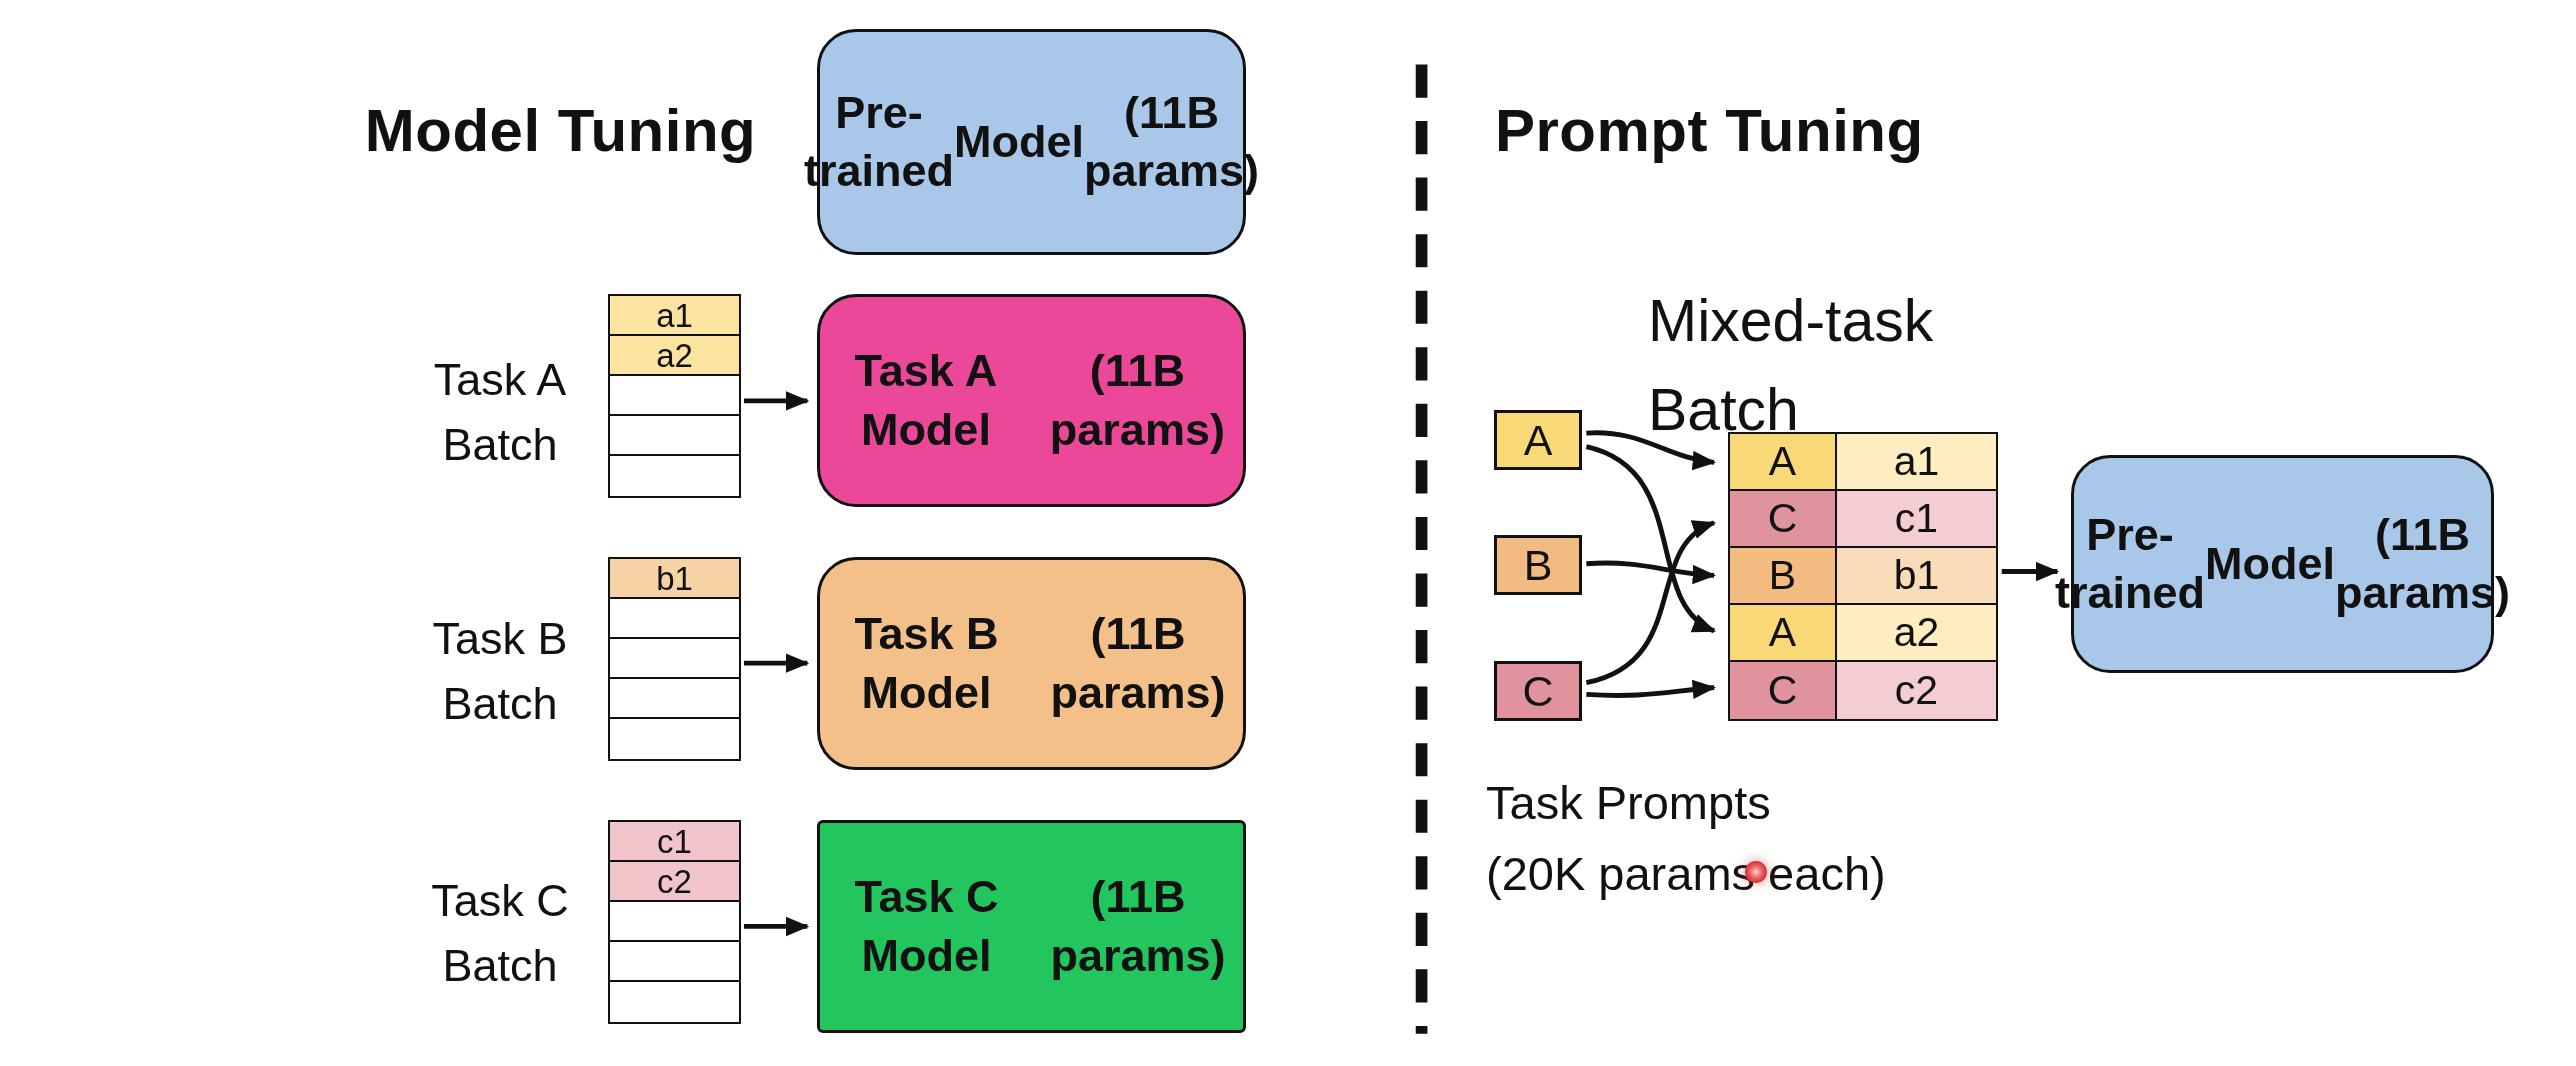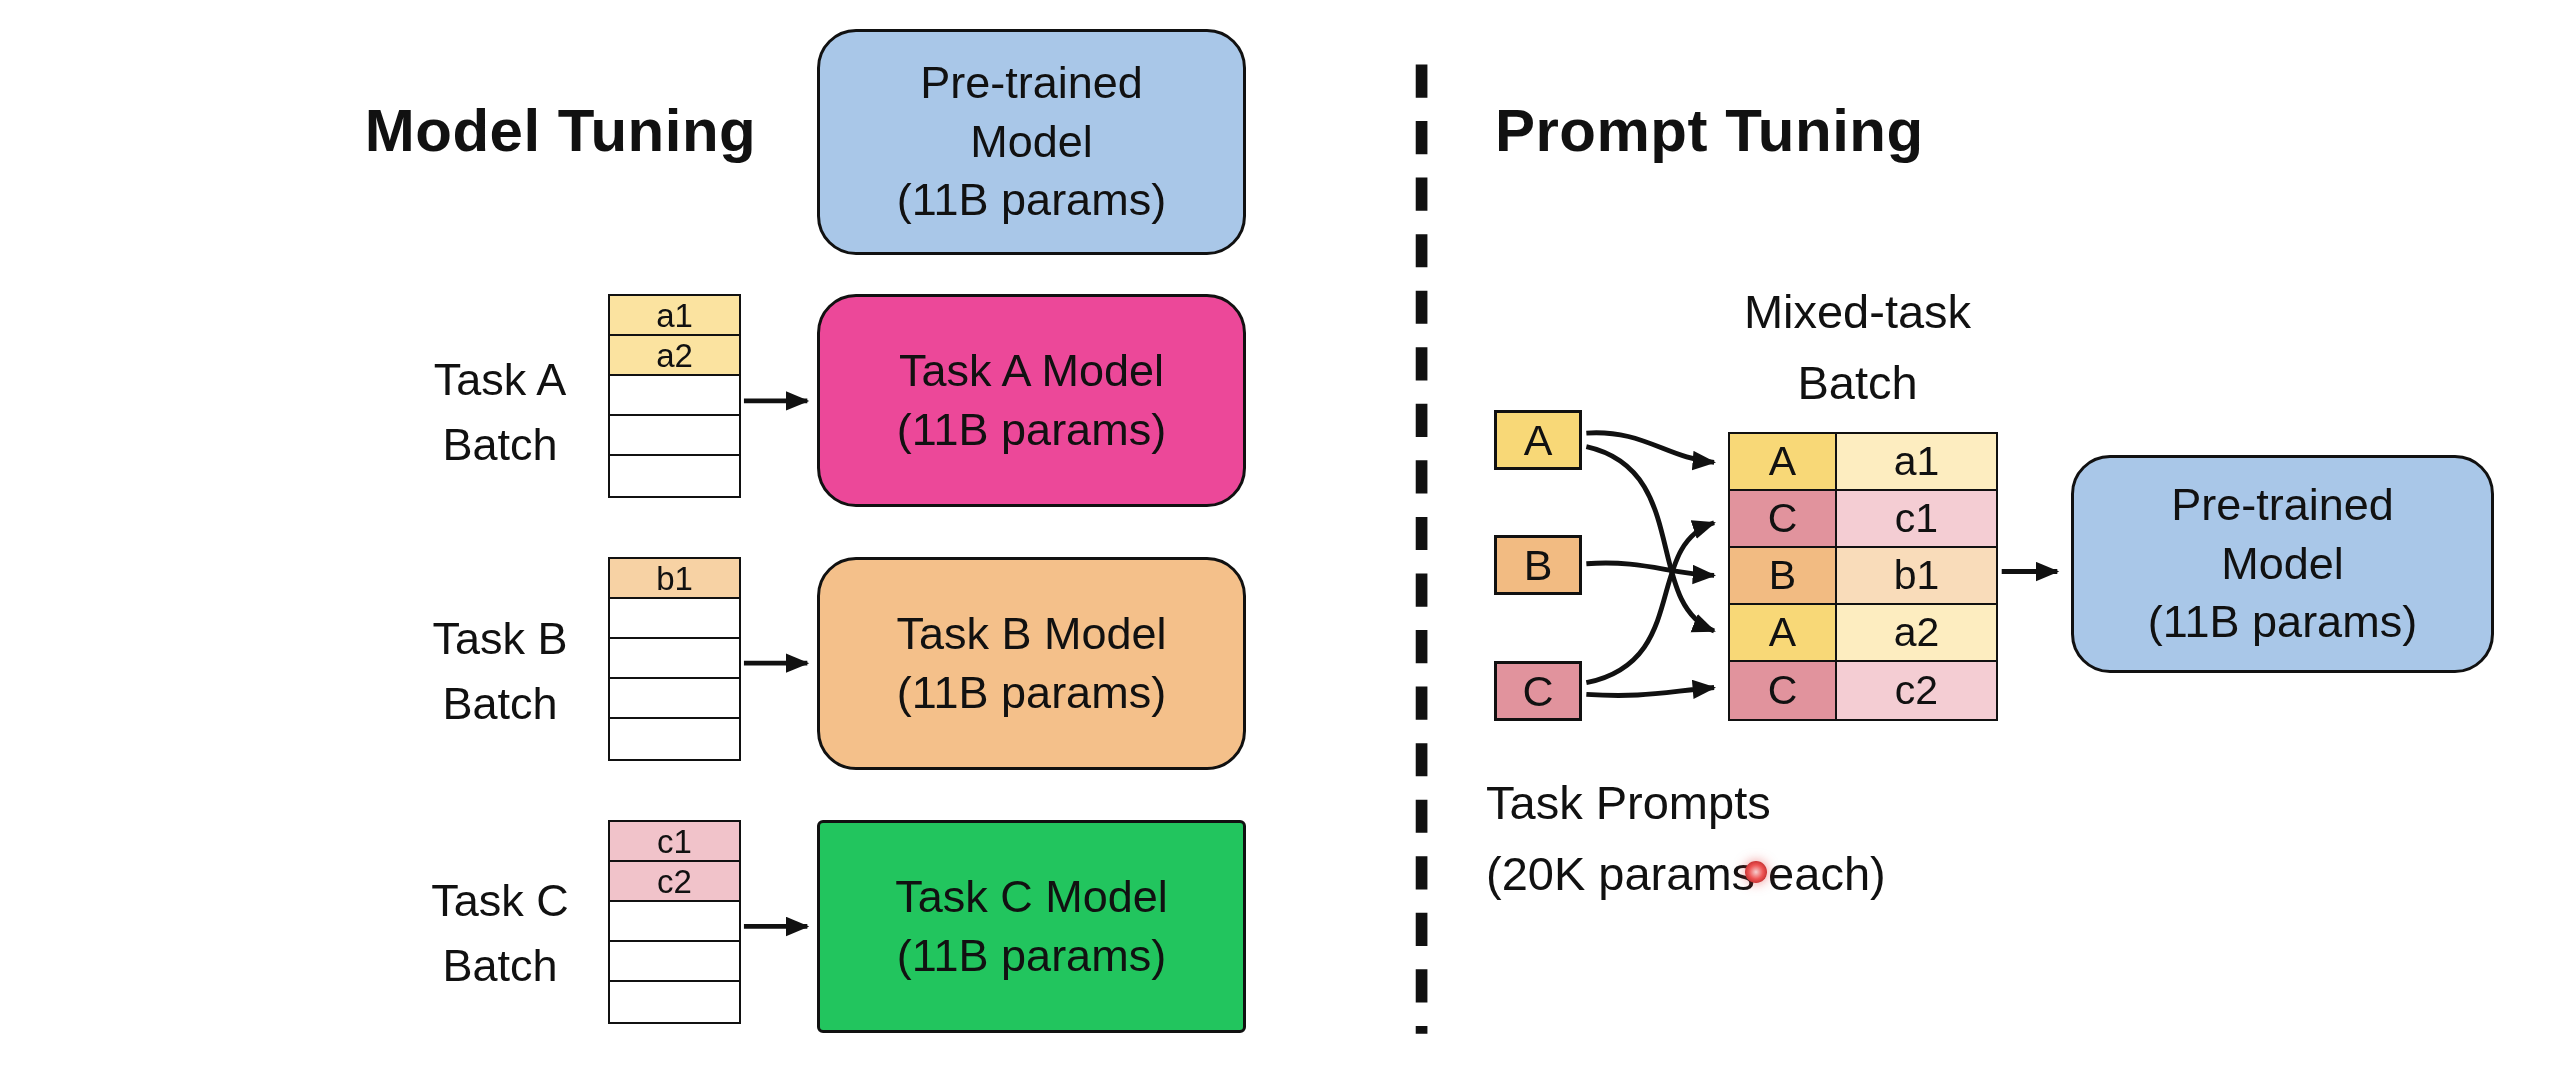--- a/index.html
+++ b/index.html
@@ -5,42 +5,42 @@
   * { box-sizing: border-box; margin: 0; padding: 0; }
   html, body { background: #ffffff; }
   body { font-family: "Liberation Sans", sans-serif; color: #111111; }
   .canvas { position: relative; width: 2576px; height: 1065px; background: #ffffff; overflow: hidden; }
   .overlay { position: absolute; left: 0; top: 0; width: 2576px; height: 1067px; pointer-events: none; }
 
   .heading { position: absolute; font-size: 60px; font-weight: bold; letter-spacing: 0.5px; }
 
   .rounded-box {
     position: absolute; border: 3.9px solid #111111; border-radius: 39px;
-    display: flex; flex-direction: column; align-items: center; justify-content: center;
-    font-size: 45px; line-height: 1.3; text-align: center;
+    display: flex; align-items: center; justify-content: center;
+    font-size: 45px; line-height: 1.3; text-align: center; font-weight: bold;
   }
   .blue { background: #a9c7e8; }
   .model-a { background: #ec4899; }
   .model-b { background: #f4c08a; }
   .model-c { background: #22c55e; border-radius: 6px; }
 
   .task-label { position: absolute; width: 224px; text-align: center; font-size: 45px; line-height: 1.45; }
 
   .batch-table { position: absolute; width: 133px; border: 2.9px solid #111111; background: #ffffff; }
   .batch-table .cell {
     height: 40px; border-bottom: 2.9px solid #111111;
     display: flex; align-items: center; justify-content: center;
     font-size: 33px; line-height: 1;
   }
   .batch-table .cell:last-child { border-bottom: none; }
   .fill-a { background: #fbe3a0; }
   .fill-b { background: #f7d2a4; }
   .fill-c { background: #f1c3ca; }
 
-  .mixed-label { position: absolute; width: 419px; text-align: center; font-size: 47px; line-height: 1.5; }
+  .mixed-label { position: absolute; width: 419px; text-align: left; font-size: 59px; line-height: 1.5; }
 
   .prompt-box {
     position: absolute; width: 88px; height: 60px; border: 3.9px solid #111111;
     display: flex; align-items: center; justify-content: center; font-size: 43px;
   }
   .pa { background: #f8d877; }
   .pb { background: #f2bb82; }
   .pc { background: #e1939d; }
 
   .mixed-table { position: absolute; width: 270px; border: 2.9px solid #111111; background: #ffffff; }

